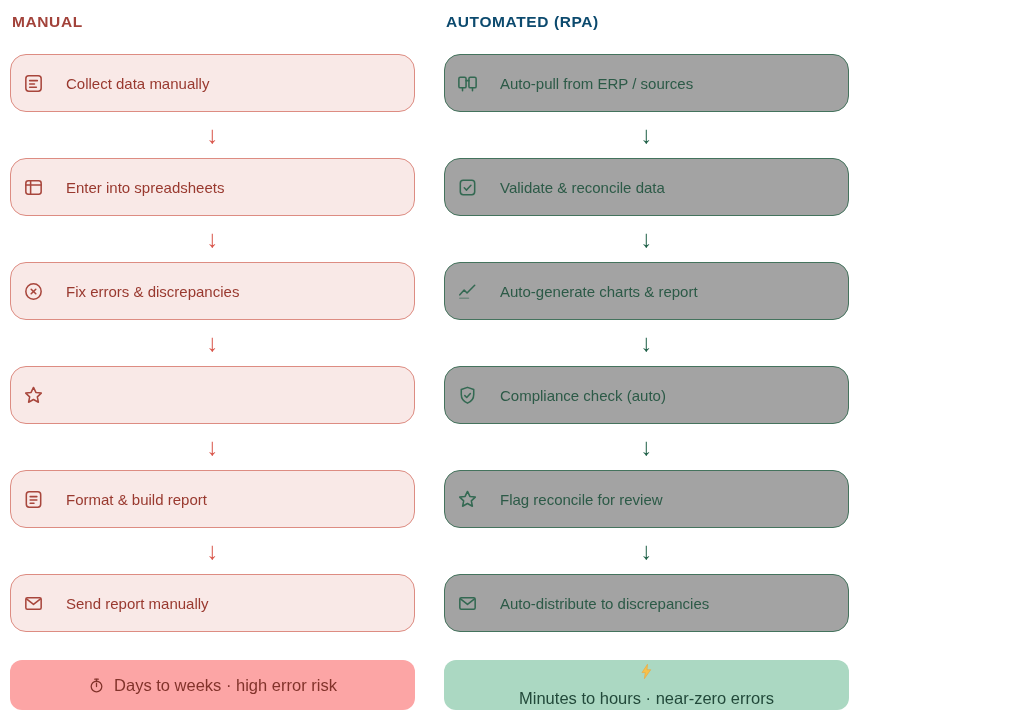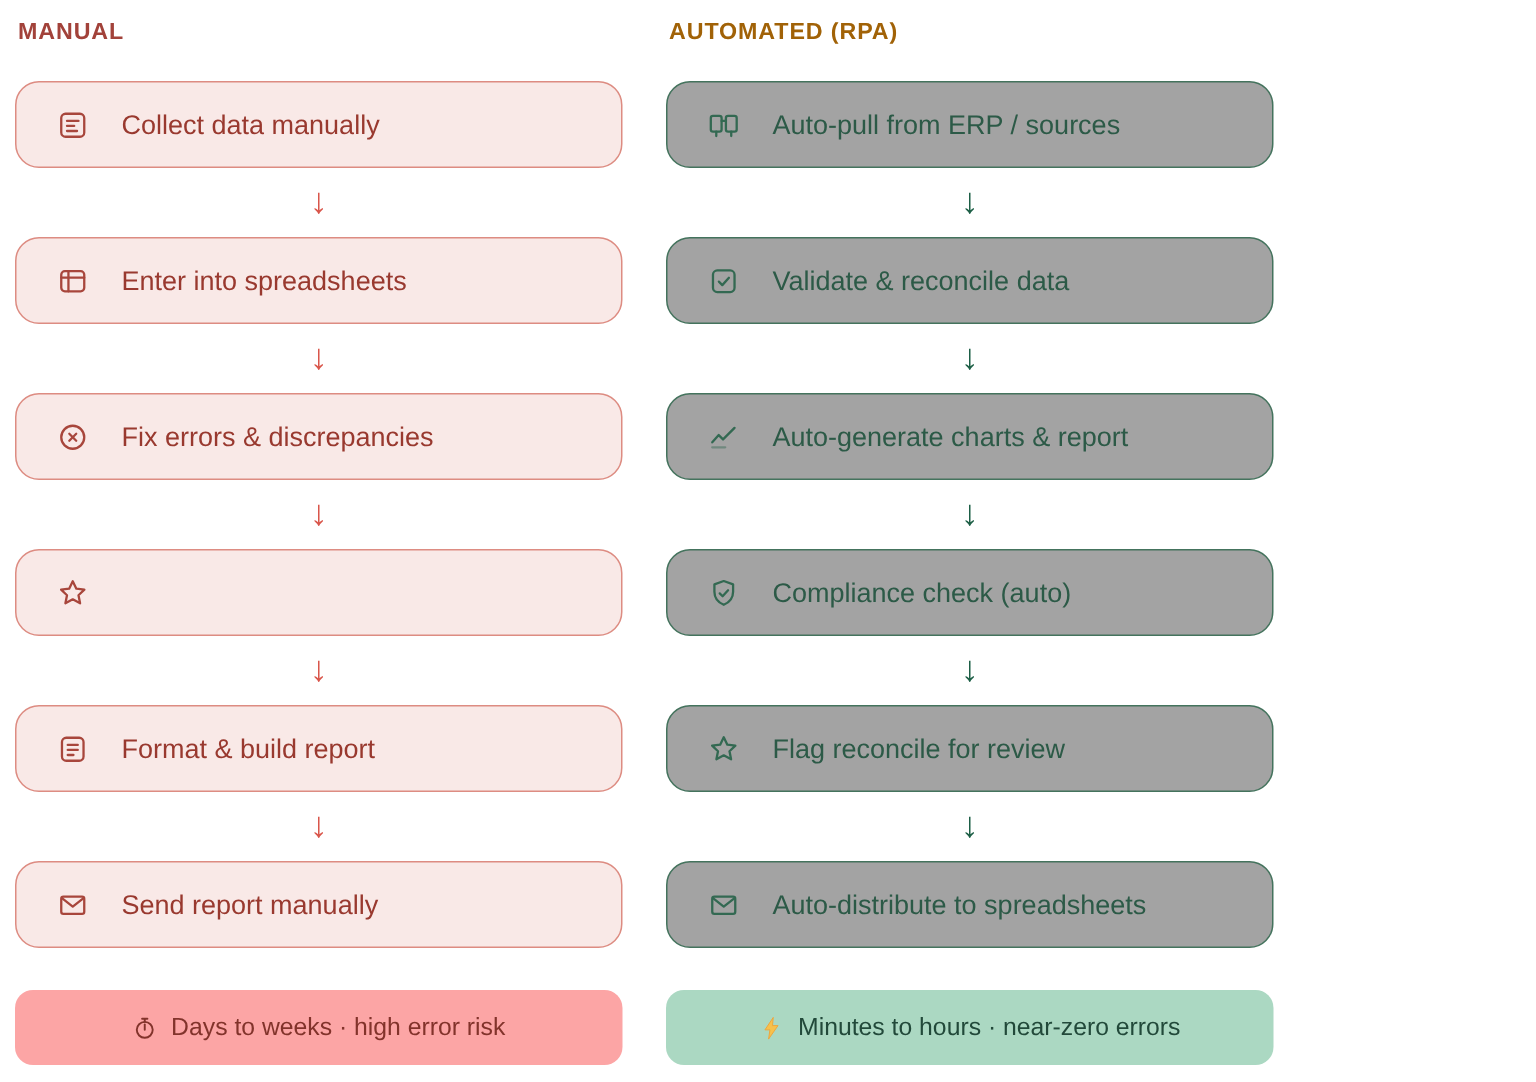--- a/index.html
+++ b/index.html
@@ -15,28 +15,28 @@
     display: grid;
     grid-template-columns: 1fr 1fr;
     column-gap: 29px;
   }
   .col { display: flex; flex-direction: column; }
   .col-header {
     font-size: 15.5px; font-weight: bold; letter-spacing: 0.6px;
     margin: 3px 0 23px 2px;
   }
   .manual .col-header { color: #a2423a; }
-  .auto .col-header { color: #a16207; }
+  .auto .col-header { color: #0c4a6e; }
 
   .step {
     height: 58px; flex: 0 0 58px;
     border-radius: 16px;
     display: flex; align-items: center;
-    padding-left: 26px; gap: 21px;
-    font-size: 18px;
+    padding-left: 11px; gap: 21px;
+    font-size: 15px;
   }
   .manual .step {
     background: #f9e9e7; border: 1.5px solid #dd8c82; color: #99392f;
   }
   .auto .step {
     background: #a3a3a3; border: 1.5px solid #44735d; color: #2c5a47;
   }
   .step .icon { display: flex; align-items: center; }
   .step .icon svg { width: 23px; height: 23px; display: block; }
   .manual .step .icon { color: #a8463c; }
@@ -51,21 +51,21 @@
   .auto .arrow { color: #1d5f46; }
 
   .summary {
     margin-top: 28px;
     height: 50px; flex: 0 0 50px;
     border-radius: 12px;
     display: flex; align-items: center; justify-content: center; gap: 9px;
     font-size: 16.5px;
   }
   .manual .summary { background: #fca5a5; color: #82332b; }
-  .auto .summary { background: #abd8c2; color: #22493a; }
+  .auto .summary { background: #abd8c2; color: #22493a; flex-direction: column; }
   .summary .icon { display: flex; align-items: center; }
   .summary .icon svg { width: 17px; height: 17px; display: block; }
 </style>
 </head>
 <body>
 
 <div class="page">
 
   <section class="col manual">
     <h2 class="col-header">MANUAL</h2>
@@ -212,21 +212,21 @@
     </div>
     <div class="arrow">↓</div>
 
     <div class="step">
       <span class="icon">
         <svg viewBox="0 0 24 24" fill="none" stroke="currentColor" stroke-width="1.6" stroke-linecap="round" stroke-linejoin="round">
             <rect x="4" y="6" width="16" height="12" rx="1.5"></rect>
             <polyline points="4.7,7.2 12,13 19.3,7.2"></polyline>
           </svg>
       </span>
-      <span class="label">Auto-distribute to spreadsheets</span>
+      <span class="label">Auto-distribute to discrepancies</span>
     </div>
 
     <div class="summary">
       <span class="icon">
         <svg viewBox="0 0 24 24">
             <path d="M13.4 1.8L5.6 13.5h4.7L9 22.2l8.9-12.7h-5.2z" fill="#f7c14b" stroke="#eda53c" stroke-width="0.9" stroke-linejoin="round"></path>
           </svg>
       </span>
       <span>Minutes to hours · near-zero errors</span>
     </div>

